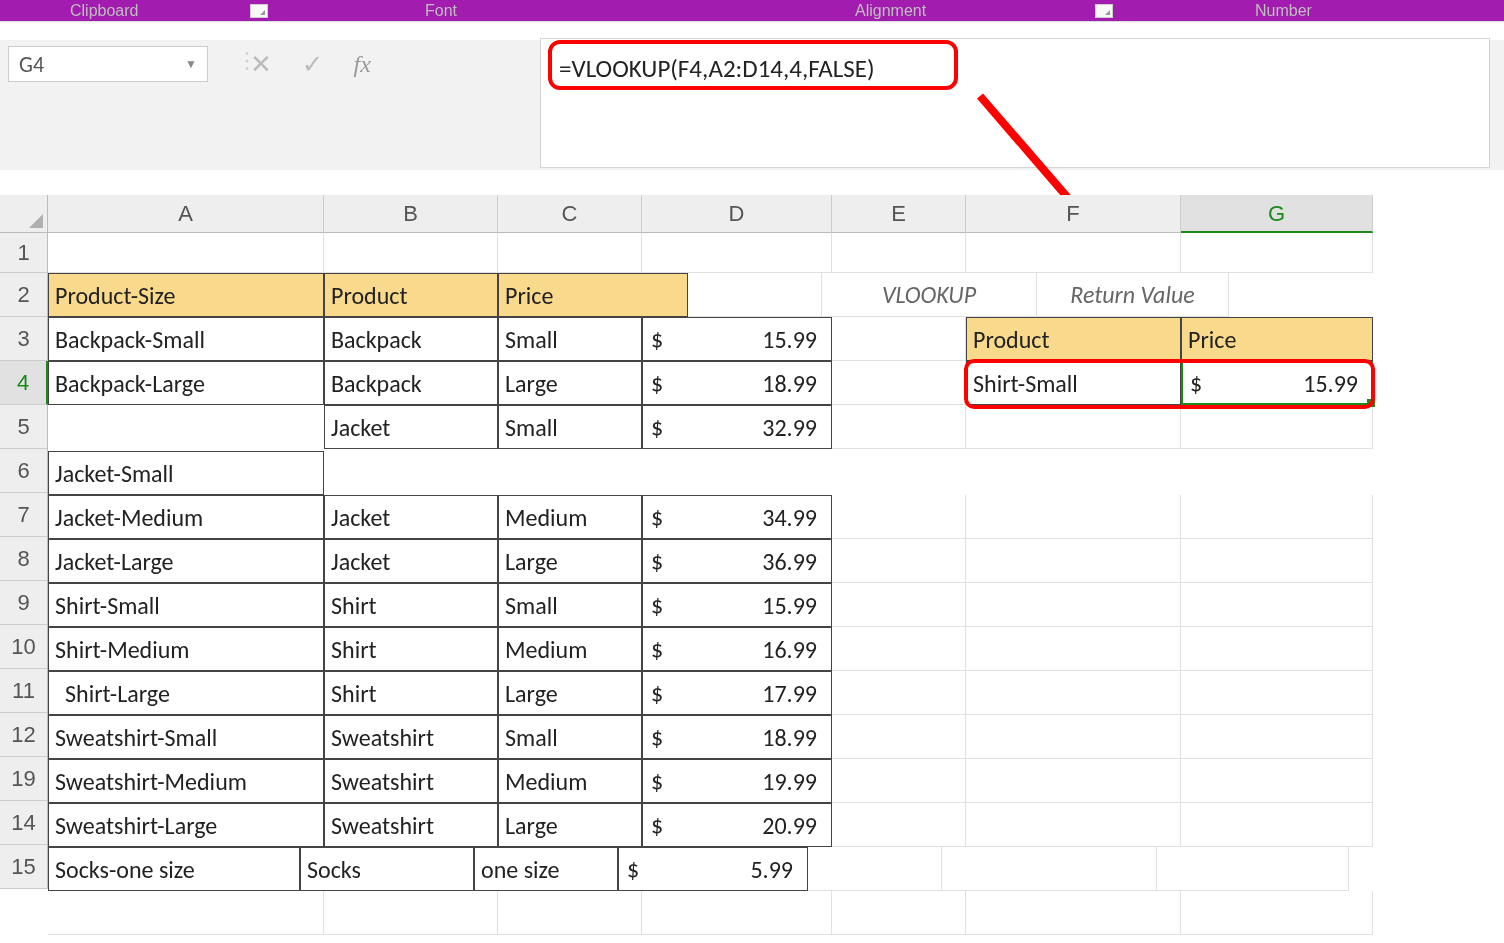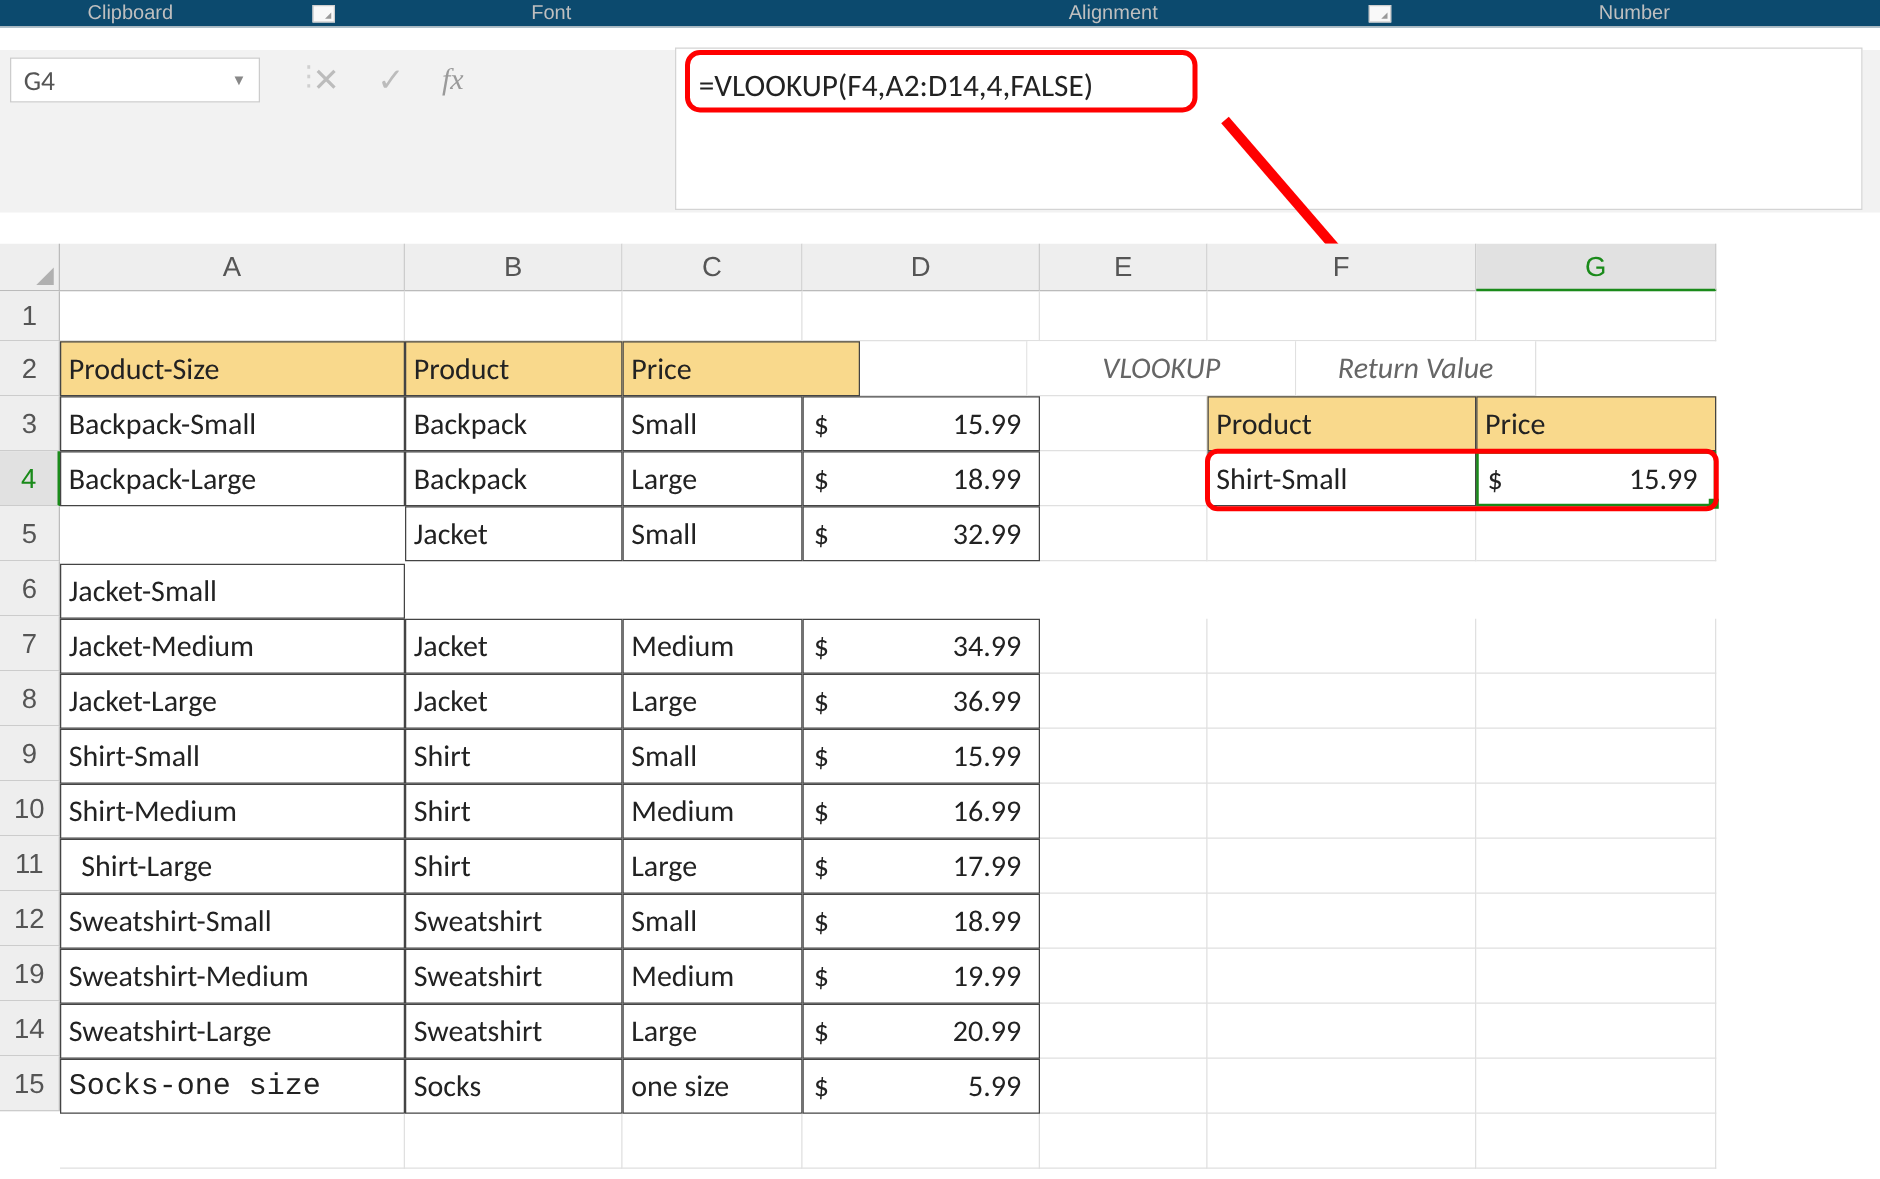--- a/index.html
+++ b/index.html
@@ -2,21 +2,21 @@
 <html><head>
 <meta charset="utf-8">
 <style>
   * { box-sizing: border-box; }
   html, body { margin: 0; padding: 0; font-family: Calibri, Arial, sans-serif; background: #fff; }
   body { width: 1504px; height: 943px; position: relative; overflow: hidden; }
 
   
   .ribbon-bottom {
     position: absolute; left: 0; top: 0; width: 1504px; height: 22px;
-    background: #0c4a6e; border-bottom: 1px solid #ddd;
+    background: #a21caf; border-bottom: 1px solid #ddd;
   }
   .ribbon-group {
     position: absolute; top: 2px; font-size: 16px; color: #bfbfbf;
     font-family: "Segoe UI", Arial, sans-serif;
   }
   .ribbon-launcher {
     position:absolute; top:4px; width:18px; height:14px;
     border:1px solid #cfcfcf; background:#f9f9f9;
   }
   .ribbon-launcher::after{
@@ -117,21 +117,21 @@
 </style>
 </head>
 <body>
 
 <div class="ribbon-bottom">
   <span class="ribbon-group" style="left:70px;">Clipboard</span>
   <span class="ribbon-launcher" style="left:250px;"></span>
   <span class="ribbon-group" style="left:425px;">Font</span>
   <span class="ribbon-group" style="left:855px;">Alignment</span>
   <span class="ribbon-launcher" style="left:1095px;"></span>
-  <span class="ribbon-group" style="left:1255px;margin-left:24px;">Number</span>
+  <span class="ribbon-group" style="left:1255px;">Number</span>
 </div>
 
 <div class="fbar-row"></div>
 <div class="name-box">
   <span>G4</span>
   <span class="dd">▼</span>
 </div>
 <span class="fbar-sep">⋮</span>
 <div class="fbar-icons">
   <span>✕</span>
@@ -328,21 +328,21 @@
         <div class="cell bordered" style="width: 144px; height: 44px;">Large</div>
         <div class="cell bordered price" style="width: 190px; height: 44px;">
           <span class="sym">$</span>
           <span class="val">20.99</span>
         </div>
         <div class="cell" style="width: 134px; height: 44px;"></div>
         <div class="cell" style="width: 215px; height: 44px;"></div>
         <div class="cell" style="width: 192px; height: 44px;"></div>
       </div>
       <div class="row">
-        <div class="cell bordered" style="width: 276px; height: 44px; font-family: Liberation Mono, monospace;">Socks-one size</div>
+        <div class="cell bordered" style="width: 252px; height: 44px;">Socks-one size</div>
         <div class="cell bordered" style="width: 174px; height: 44px;">Socks</div>
         <div class="cell bordered" style="width: 144px; height: 44px;">one size</div>
         <div class="cell bordered price" style="width: 190px; height: 44px;">
           <span class="sym">$</span>
           <span class="val">5.99</span>
         </div>
         <div class="cell" style="width: 134px; height: 44px;"></div>
         <div class="cell" style="width: 215px; height: 44px;"></div>
         <div class="cell" style="width: 192px; height: 44px;"></div>
       </div>

